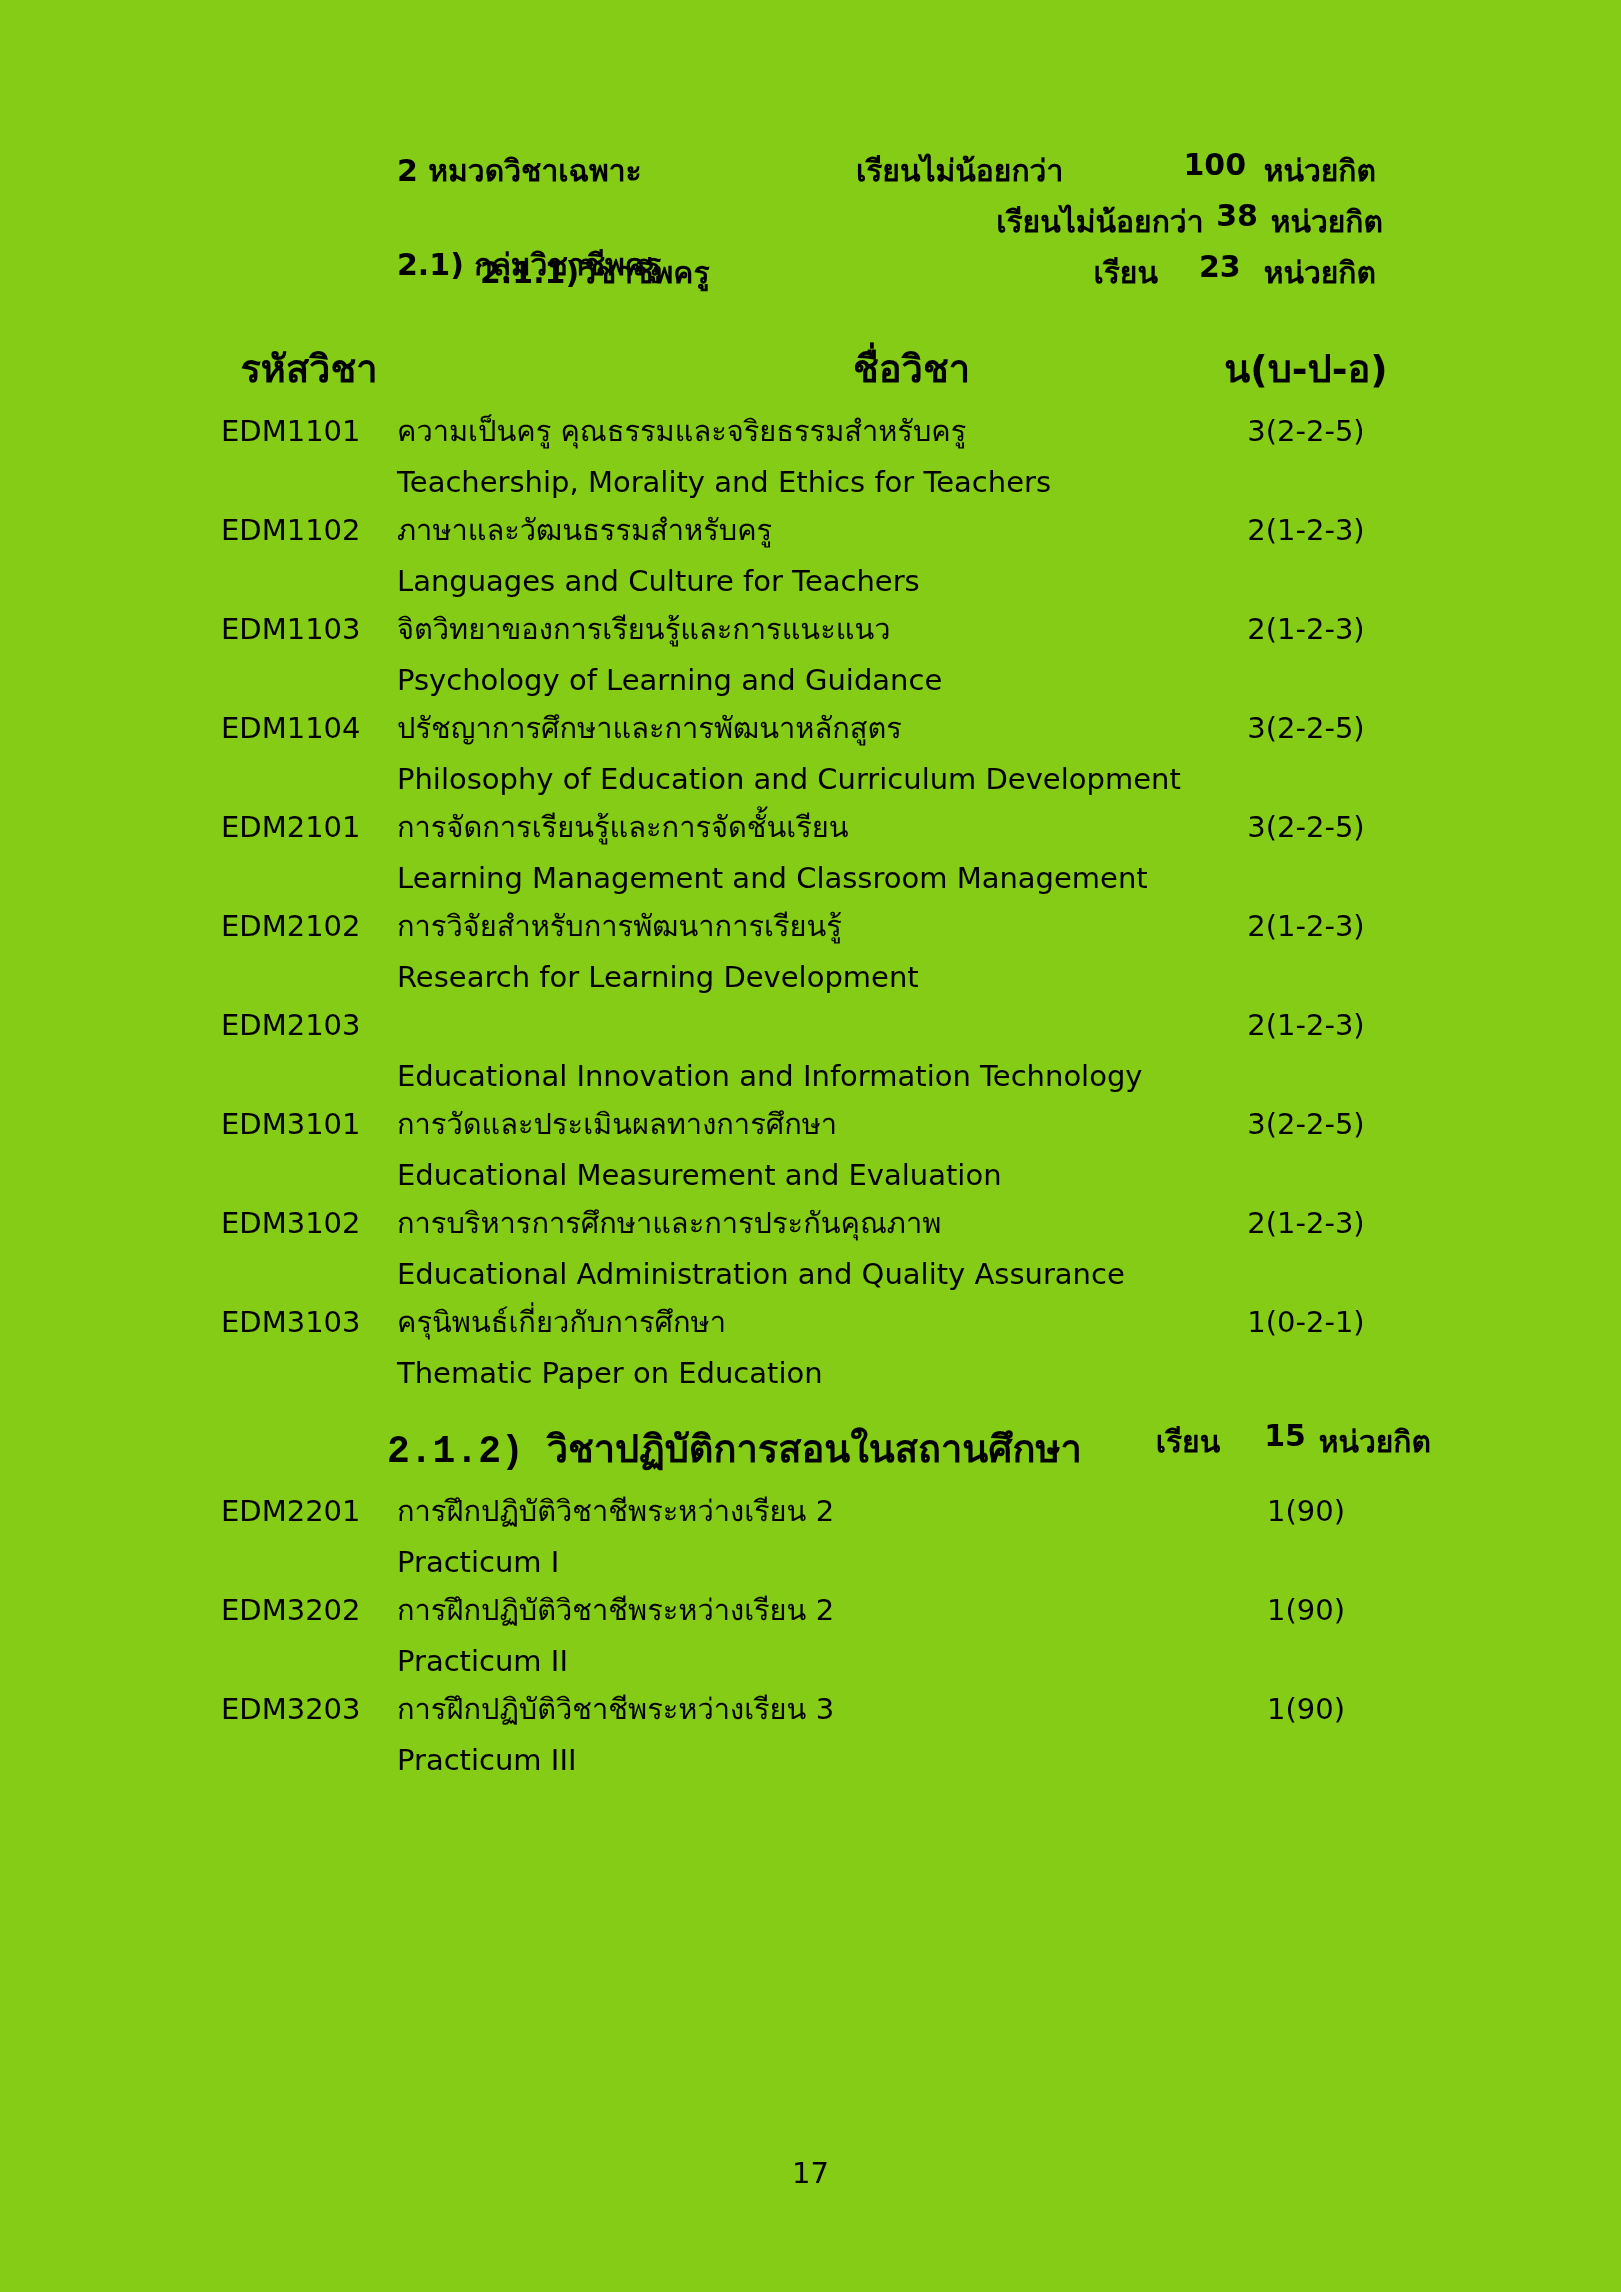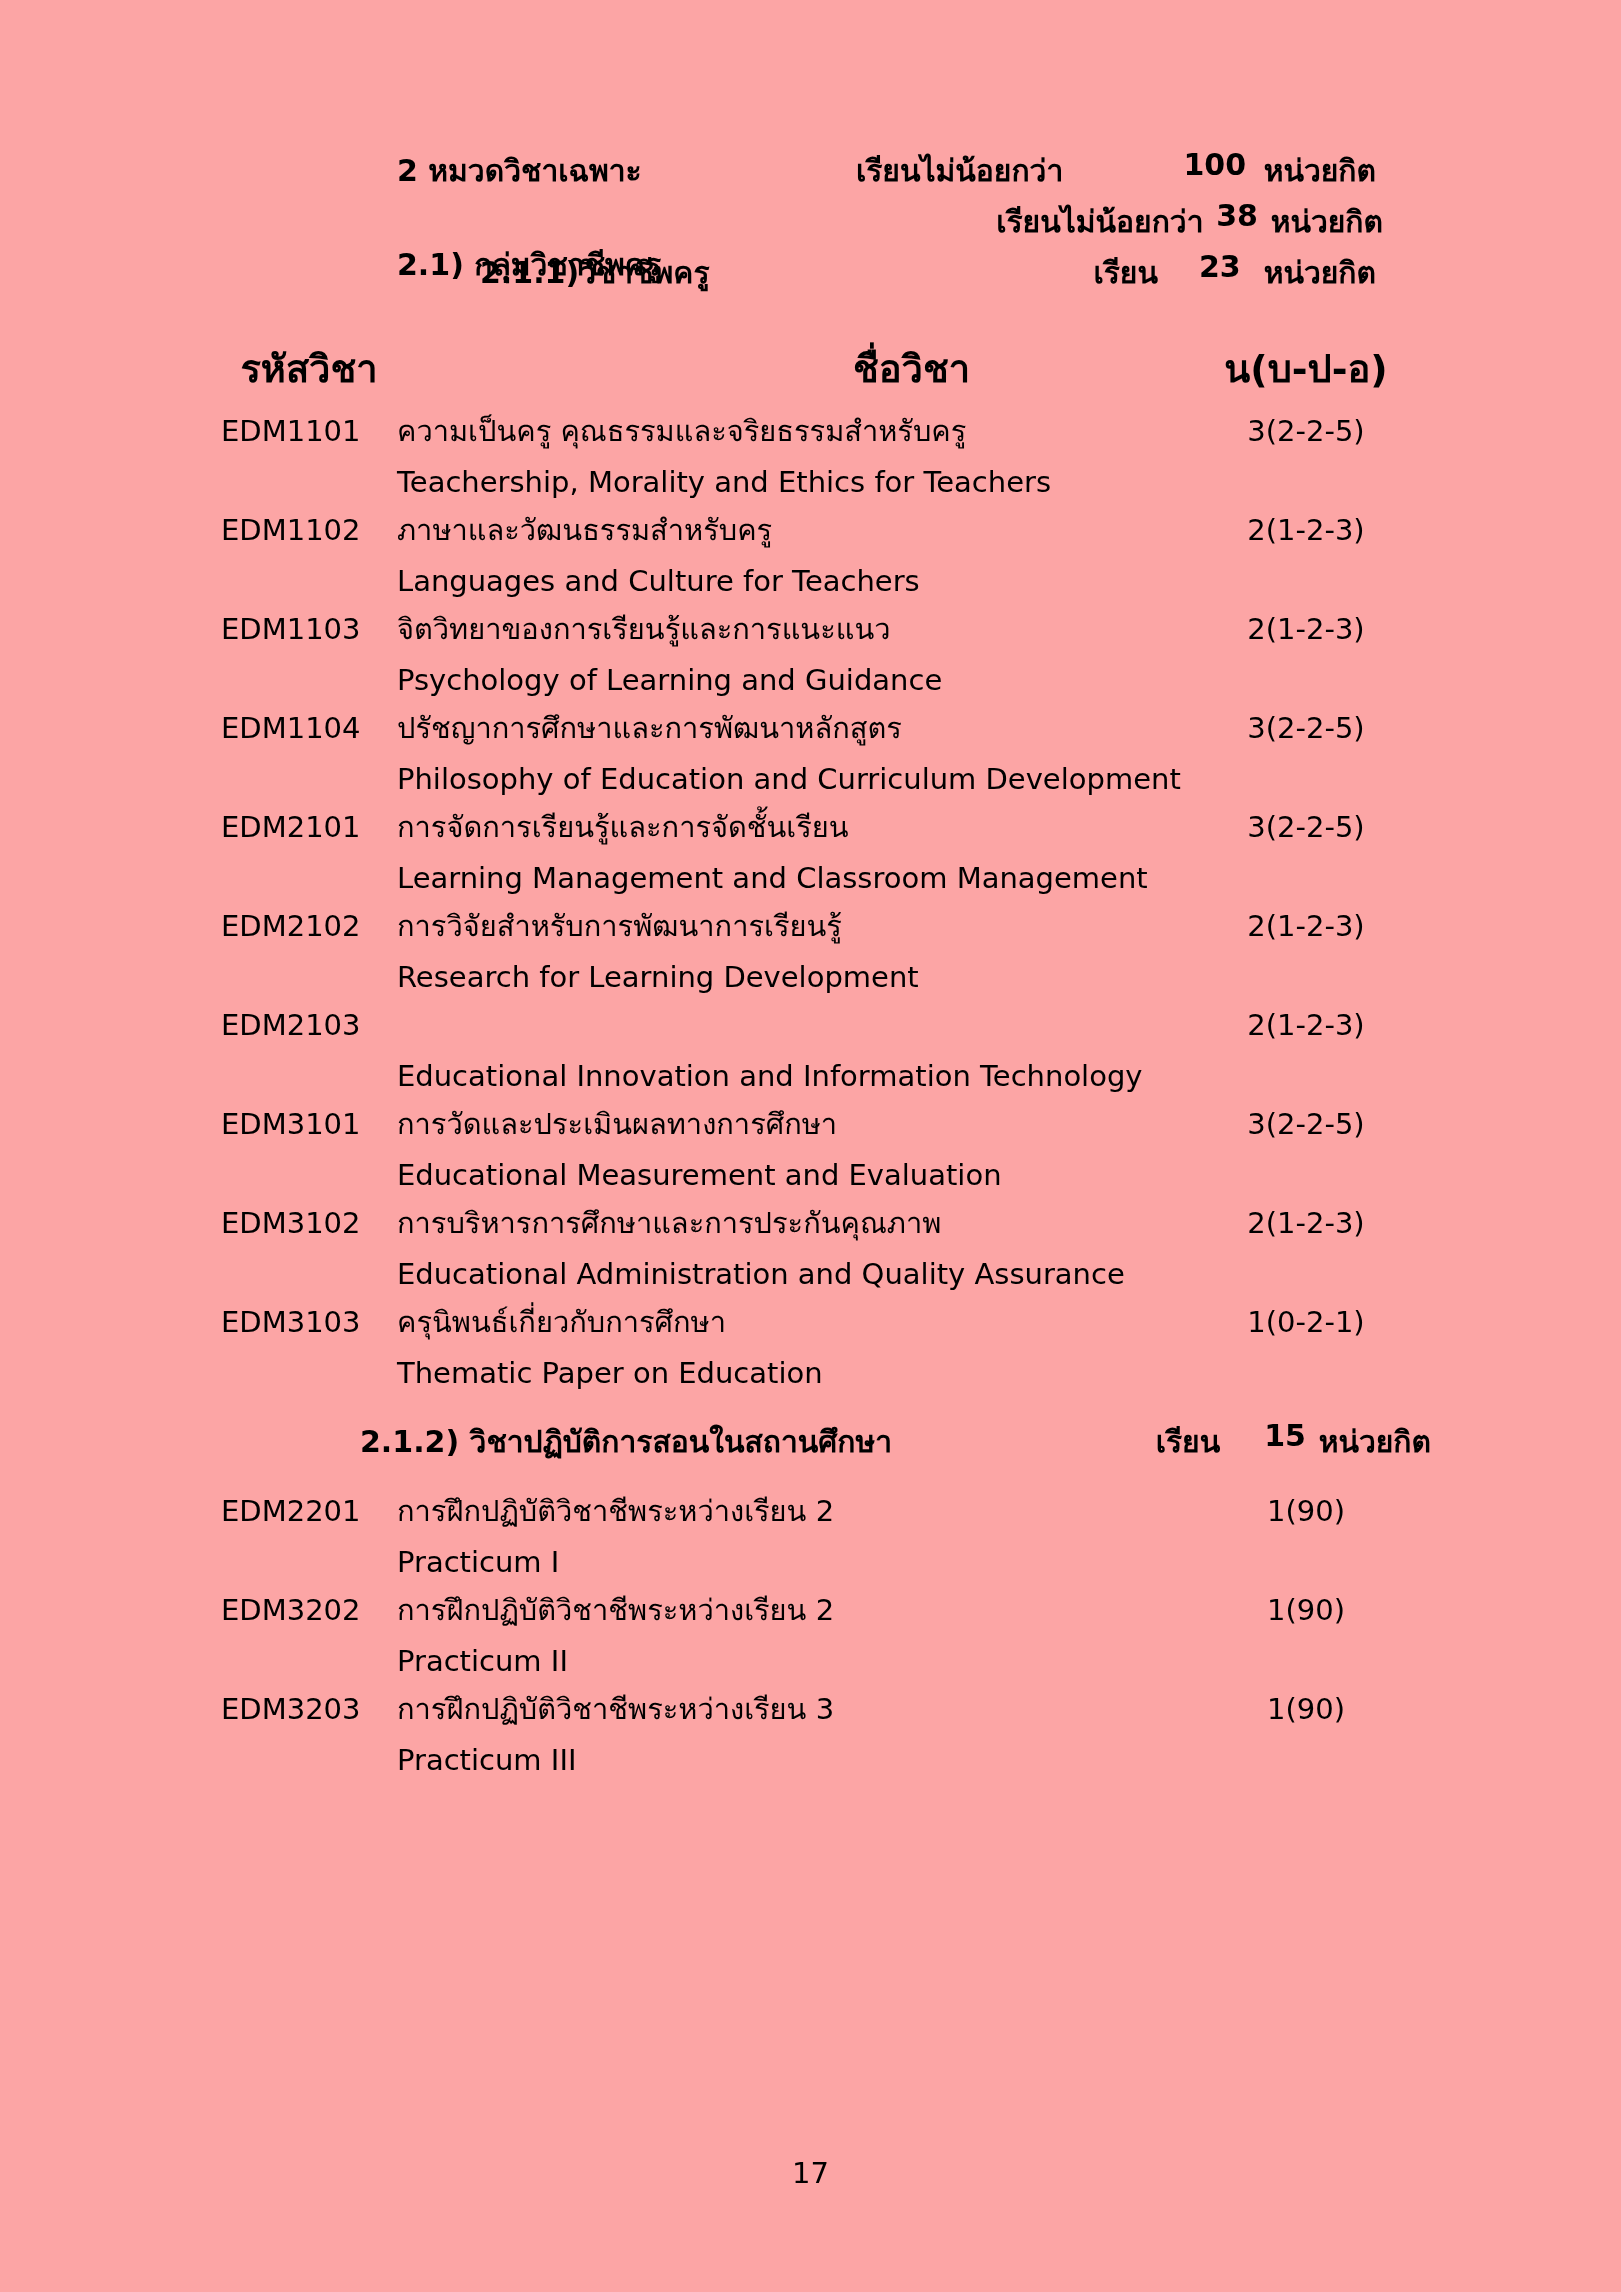--- a/index.html
+++ b/index.html
@@ -1,20 +1,20 @@
 <!DOCTYPE html>
 <html><head>
 <meta charset="utf-8">
 <style>
   * { margin:0; padding:0; box-sizing:border-box; }
   html,body { background:#e8e8e8; }
   .page {
     position:relative;
     width:1621px; height:2293px;
-    background:#fca5a5;
+    background:#84cc16;
     color:#000000;
     font-family:"DejaVu Sans","Liberation Sans",sans-serif;
     font-size:29px;
     overflow:hidden;
     margin:0 auto;
   }
   .b { font-weight:bold; font-size:30px; }
 
   
   .hdr-label-1 { position:absolute; left:397px; top:147px; }
@@ -45,21 +45,21 @@
     grid-template-columns:176px 823px 172px;
     grid-template-rows:51px 48px;
     line-height:1.35;
   }
   .c-code { grid-column:1; grid-row:1; }
   .c-th   { grid-column:2; grid-row:1; white-space:nowrap; }
   .c-cr   { grid-column:3; grid-row:1; text-align:center; }
   .c-en   { grid-column:2; grid-row:2; white-space:nowrap; }
 
   
-  .section-title { position:absolute; left:360px; top:1418px; font-weight:bold; font-size:30px; }
+  .section-title { position:absolute; left:387px; top:1418px; font-weight:bold; font-size:38px;font-family:Liberation Mono, monospace; }
   .section-right { position:absolute; right:190px; top:1418px; font-weight:bold; font-size:30px; display:flex; }
   .section-right .req { margin-right:44px; }
   .section-right .val { margin-right:12.7px; }
 
   
   .page-number { position:absolute; left:0; top:2156px; width:100%; text-align:center; font-size:29px; }
 </style>
 </head>
 <body>
 

